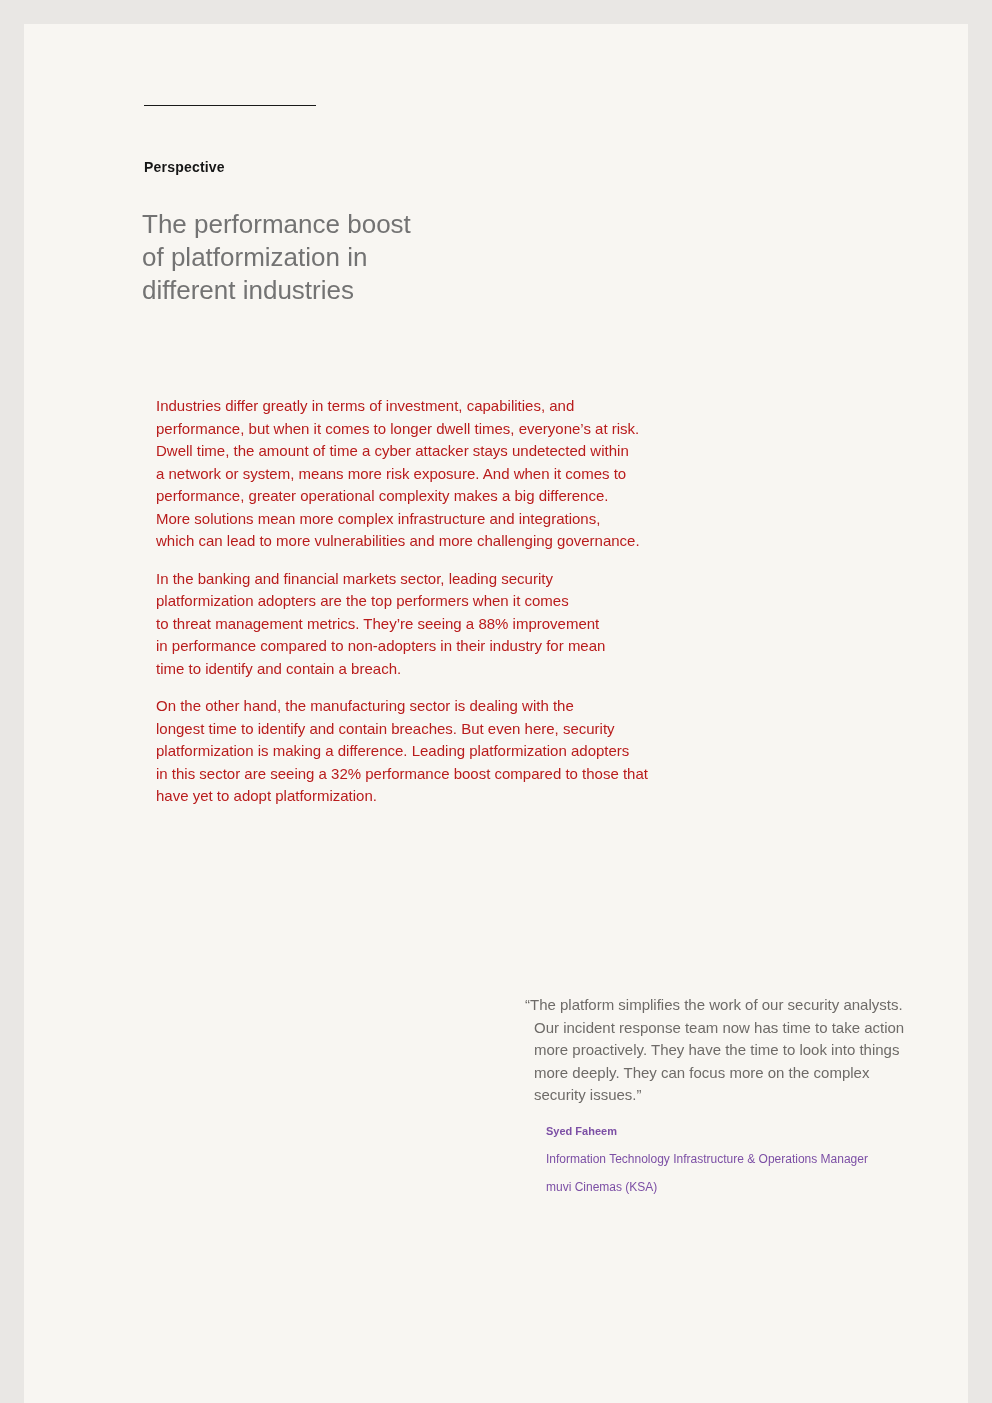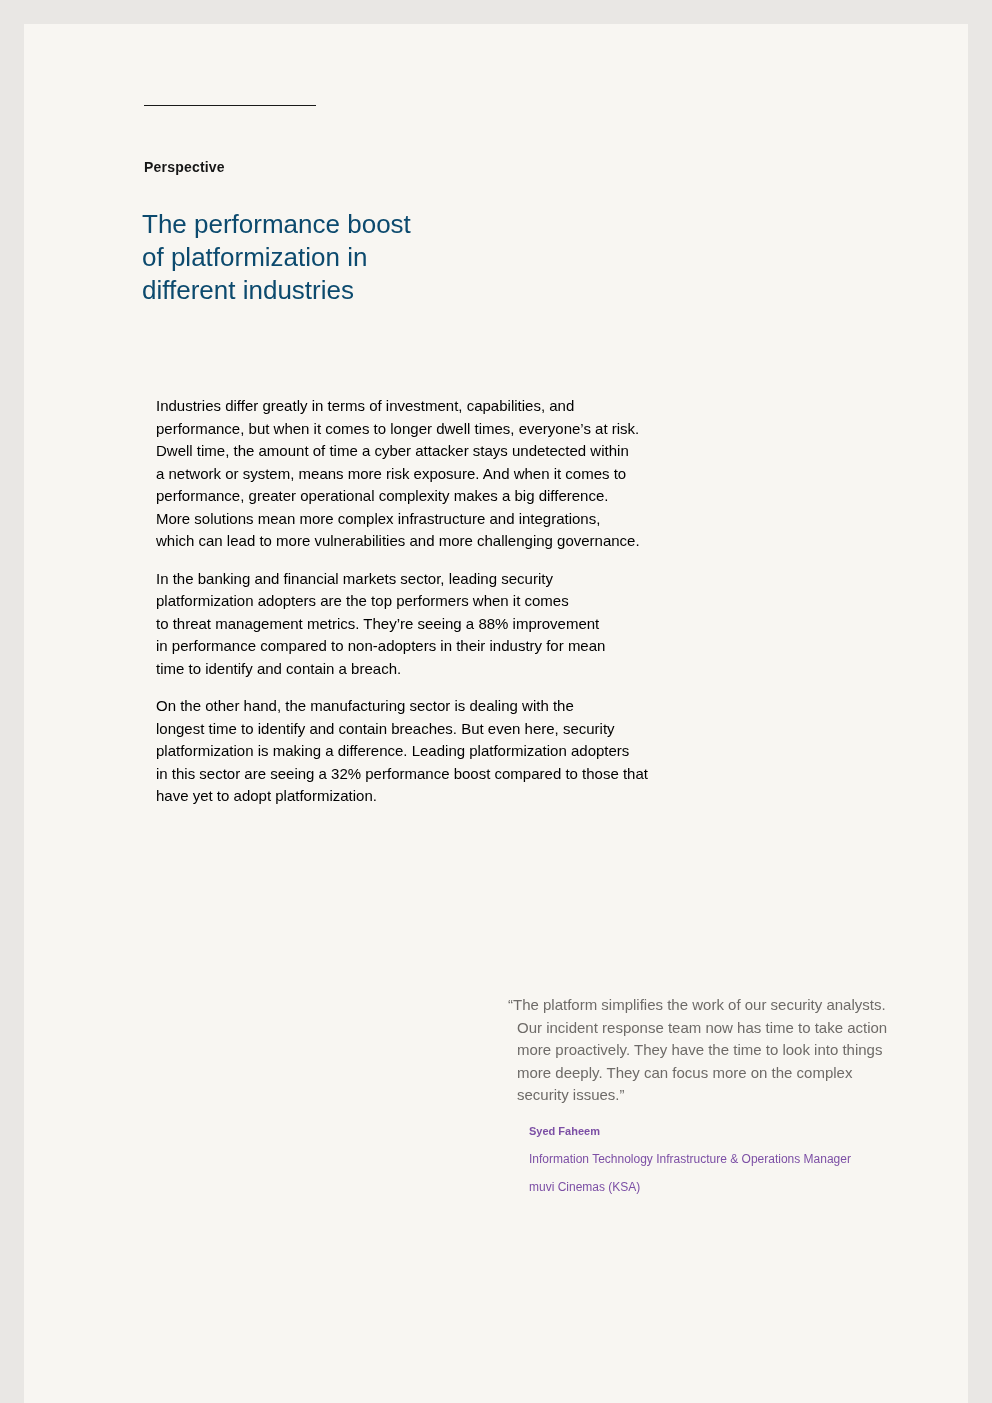--- a/index.html
+++ b/index.html
@@ -38,42 +38,42 @@
     color: #161616;
   }
 
   .title {
     position: absolute;
     left: 106px;
     top: 172px;
     font-size: 26px;
     line-height: 33px;
     font-weight: 400;
-    color: #0c4a6e;
+    color: #737373;
     white-space: pre-line;
   }
 
   .body-copy {
     position: absolute;
     left: 108px;
     top: 347px;
     width: 540px;
     font-size: 15px;
     line-height: 22.5px;
-    color: #000000;
+    color: #b91c1c;
   }
 
   .body-copy p {
     white-space: pre-line;
     margin-bottom: 15px;
   }
 
   .pull-quote {
     position: absolute;
-    left: 460px;
+    left: 477px;
     top: 946px;
     width: 430px;
   }
 
   .quote-text {
     font-size: 15px;
     line-height: 22.5px;
     color: #6e6b68;
     white-space: pre-line;
     padding-left: 9px;

